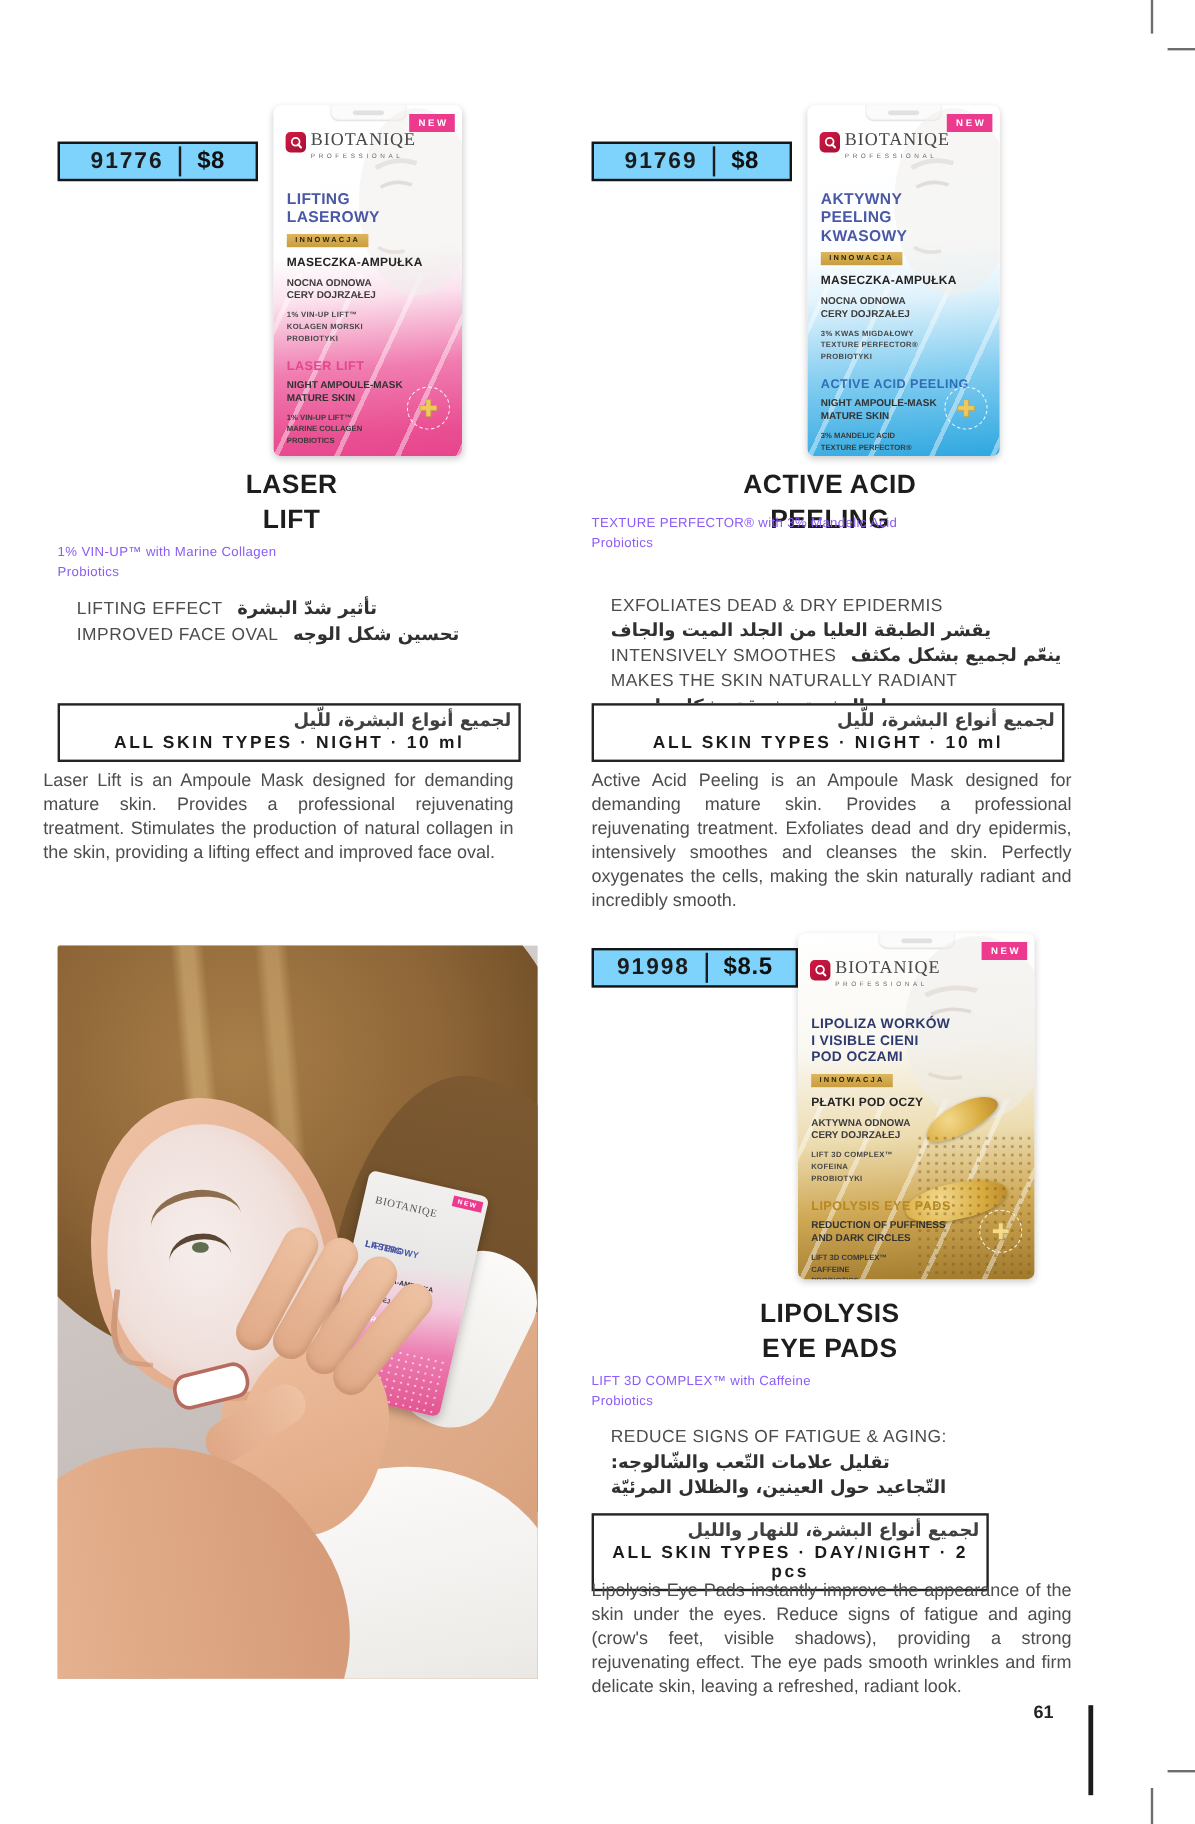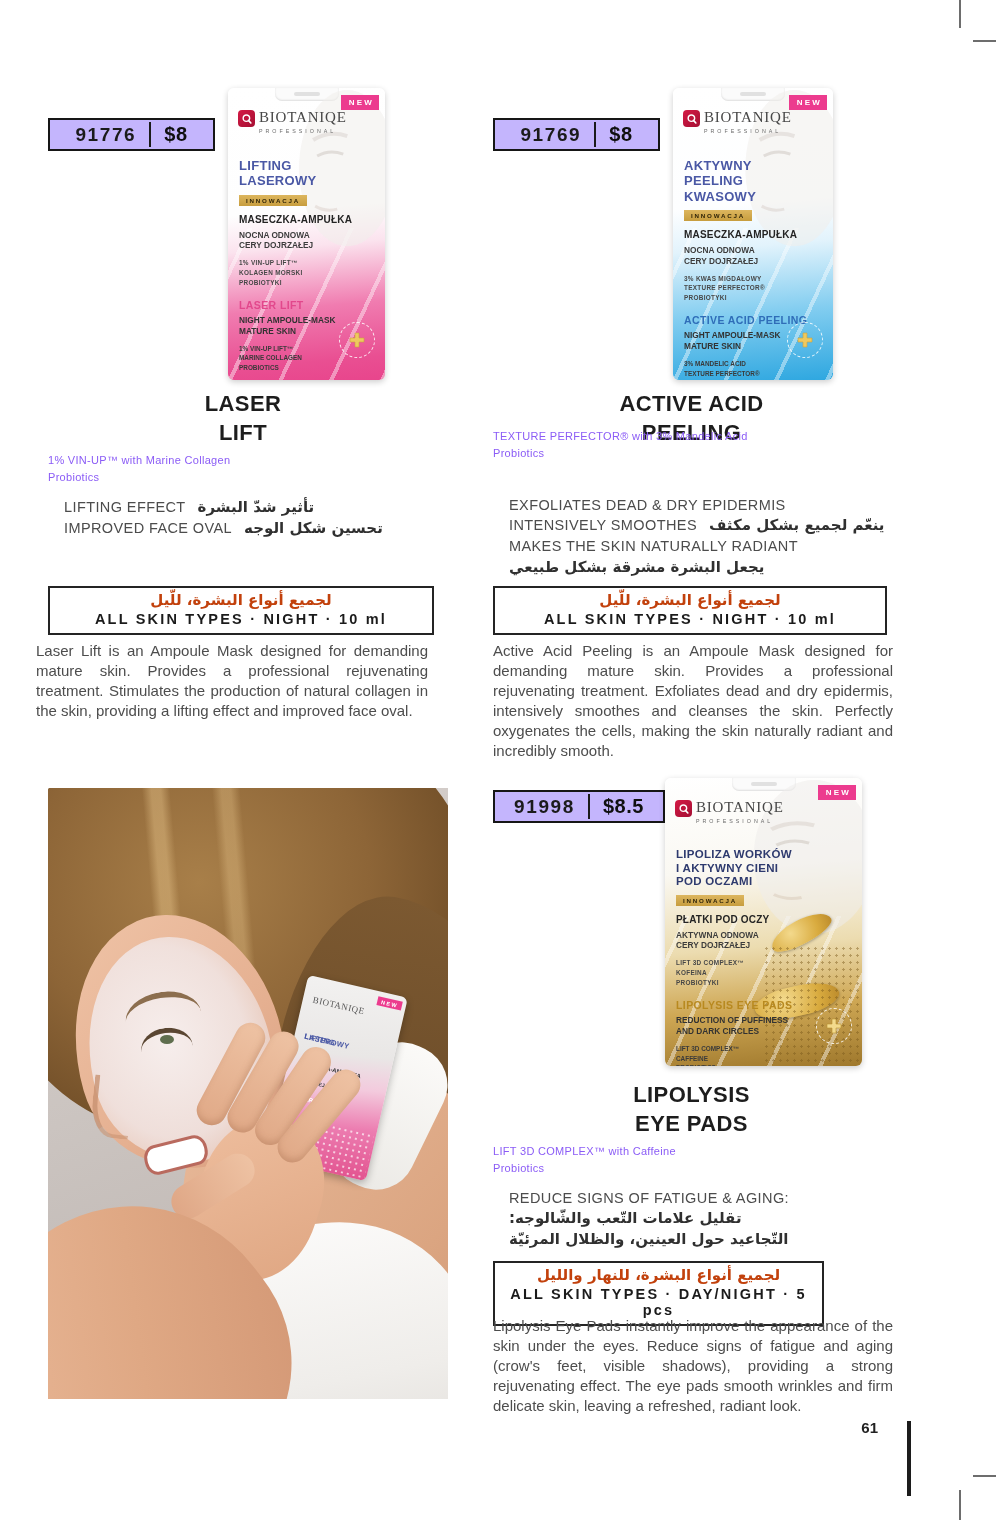--- a/index.html
+++ b/index.html
@@ -1,21 +1,21 @@
 <!DOCTYPE html>
 <html><head>
 <meta charset="utf-8">
 <style>
   html,body{margin:0;padding:0;background:#fff;}
   .page{position:relative;width:996px;height:1520px;background:#ffffff;
         font-family:"Liberation Sans",sans-serif;overflow:hidden;}
 
   
   .price-box{position:absolute;display:flex;align-items:center;justify-content:center;
-             gap:13px;border:2px solid #161616;height:33px;background:#c4b5fd;box-sizing:border-box;}
+             gap:13px;border:2px solid #161616;height:33px;background:#7dd3fc;box-sizing:border-box;}
   .price-code{font-size:19px;font-weight:700;letter-spacing:1.6px;color:#1b1b1b;}
   .price-divider{width:2px;height:25px;background:#1b1b1b;}
   .price-amount{font-size:20px;font-weight:800;color:#101010;letter-spacing:.5px;}
   #price1{left:48px;top:118px;width:167px;}
   #price2{left:493px;top:118px;width:167px;}
   #price3{left:493px;top:790px;width:172px;}
 
   
   .pack{position:absolute;border-radius:6px;box-shadow:0 2px 6px rgba(0,0,0,.2);overflow:hidden;}
   #pack1{left:228px;top:88px;width:157px;height:292px;
@@ -75,21 +75,21 @@
   #feat3{left:509px;top:1188px;width:384px;}
   .feat-line{display:flex;align-items:baseline;gap:12px;line-height:1.4;}
   .feat-en{font-size:14.5px;color:#4c4c4c;letter-spacing:.4px;}
   .feat-en:empty{display:none;}
   .feat-ar{font-size:15px;font-weight:700;color:#303030;font-family:"DejaVu Sans",sans-serif;}
   .feat-ar:empty{display:none;}
   .usage{position:absolute;border:2px solid #242424;text-align:center;padding:3px 6px 6px;background:#fff;box-sizing:border-box;}
   #use1{left:48px;top:586px;width:386px;}
   #use2{left:493px;top:586px;width:394px;}
   #use3{left:493px;top:1261px;width:331px;}
-  .usage-ar{font-size:15px;font-weight:700;color:#c2410c;font-family:"DejaVu Sans",sans-serif;}
+  .usage-ar{font-size:15px;font-weight:700;color:#404040;font-family:"DejaVu Sans",sans-serif;text-align:right;}
   .usage-en{font-size:14.5px;font-weight:800;letter-spacing:2.2px;color:#1b1b1b;margin-top:2px;}
   .para{position:absolute;font-size:15px;line-height:1.33;color:#4d4d4d;text-align:justify;}
   #para1{left:36px;top:641px;width:392px;}
   #para2{left:493px;top:641px;width:400px;}
   #para3{left:493px;top:1316px;width:400px;}
 
   
   .photo{position:absolute;left:48px;top:788px;width:400px;height:611px;overflow:hidden;
          background:linear-gradient(160deg,#d8d2cf 0%,#cbc4c0 45%,#b9b1ad 100%);}
   .photo *{position:absolute;}
@@ -319,21 +319,21 @@
           </svg>
       </span>
       <span class="brand-text">
         <div class="brand-name">BIOTANIQE</div>
         <div class="brand-sub">PROFESSIONAL</div>
       </span>
     </div>
     <div class="pack-body">
       <div class="pack-title">
         <div>LIPOLIZA WORKÓW</div>
-        <div>I AKTYWNY CIENI</div>
+        <div>I VISIBLE CIENI</div>
         <div>POD OCZAMI</div>
       </div>
       <span class="chip">INNOWACJA</span>
       <div class="pack-type">PŁATKI POD OCZY</div>
       <div class="pack-renew">
         <div>AKTYWNA ODNOWA</div>
         <div>CERY DOJRZAŁEJ</div>
       </div>
       <div class="pack-ing">
         <div>LIFT 3D COMPLEX™</div>
@@ -394,20 +394,24 @@
       <span class="feat-ar" dir="rtl">تحسين شكل الوجه</span>
     </div>
   </div>
 
   <div class="features" id="feat2">
     <div class="feat-line">
       <span class="feat-en">EXFOLIATES DEAD &amp; DRY EPIDERMIS</span>
 
     </div>
     <div class="feat-line">
+
+      <span class="feat-ar" dir="rtl">يقشر الطبقة العليا من الجلد الميت والجاف</span>
+    </div>
+    <div class="feat-line">
       <span class="feat-en">INTENSIVELY SMOOTHES</span>
       <span class="feat-ar" dir="rtl">ينعّم لجميع بشكل مكثف</span>
     </div>
     <div class="feat-line">
       <span class="feat-en">MAKES THE SKIN NATURALLY RADIANT</span>
 
     </div>
     <div class="feat-line">
 
       <span class="feat-ar" dir="rtl">يجعل البشرة مشرقة بشكل طبيعي</span>
@@ -432,21 +436,21 @@
   <div class="usage" id="use1">
     <div class="usage-ar" dir="rtl">لجميع أنواع البشرة، للّيل</div>
     <div class="usage-en">ALL SKIN TYPES · NIGHT · 10 ml</div>
   </div>
   <div class="usage" id="use2">
     <div class="usage-ar" dir="rtl">لجميع أنواع البشرة، للّيل</div>
     <div class="usage-en">ALL SKIN TYPES · NIGHT · 10 ml</div>
   </div>
   <div class="usage" id="use3">
     <div class="usage-ar" dir="rtl">لجميع أنواع البشرة، للنهار والليل</div>
-    <div class="usage-en">ALL SKIN TYPES · DAY/NIGHT · 5 pcs</div>
+    <div class="usage-en">ALL SKIN TYPES · DAY/NIGHT · 2 pcs</div>
   </div>
 
   <div class="para" id="para1">Laser Lift is an Ampoule Mask designed for demanding mature skin. Provides a professional rejuvenating treatment. Stimulates the production of natural collagen in the skin, providing a lifting effect and improved face oval.</div>
   <div class="para" id="para2">Active Acid Peeling is an Ampoule Mask designed for demanding mature skin. Provides a professional rejuvenating treatment. Exfoliates dead and dry epidermis, intensively smoothes and cleanses the skin. Perfectly oxygenates the cells, making the skin naturally radiant and incredibly smooth.</div>
   <div class="para" id="para3">Lipolysis Eye Pads instantly improve the appearance of the skin under the eyes. Reduce signs of fatigue and aging (crow's feet, visible shadows), providing a strong rejuvenating effect. The eye pads smooth wrinkles and firm delicate skin, leaving a refreshed, radiant look.</div>
 
   <div class="photo">
     <div class="hair-main"></div>
     <div class="hair-streaks"></div>
     <div class="hair-fall"></div>

